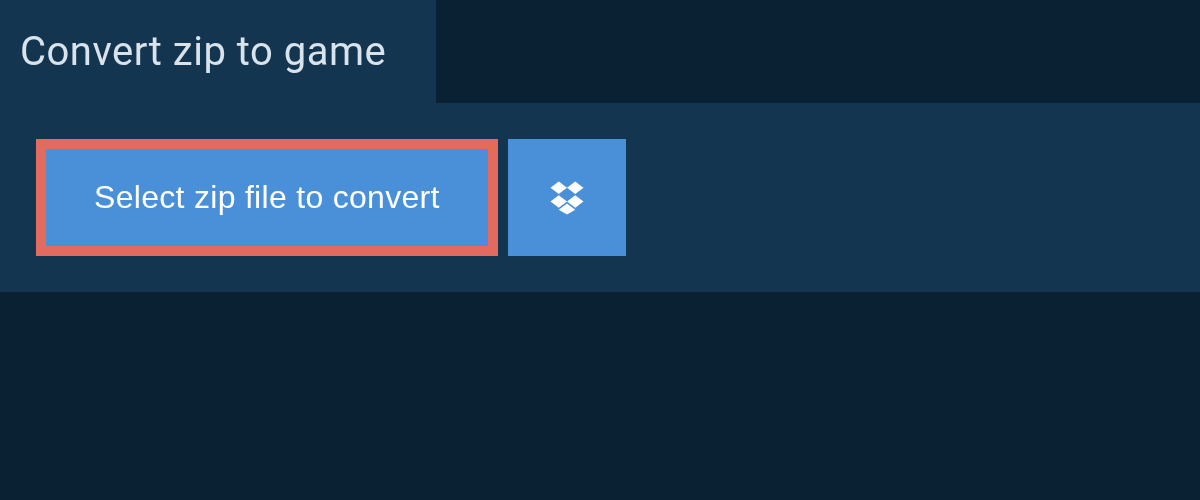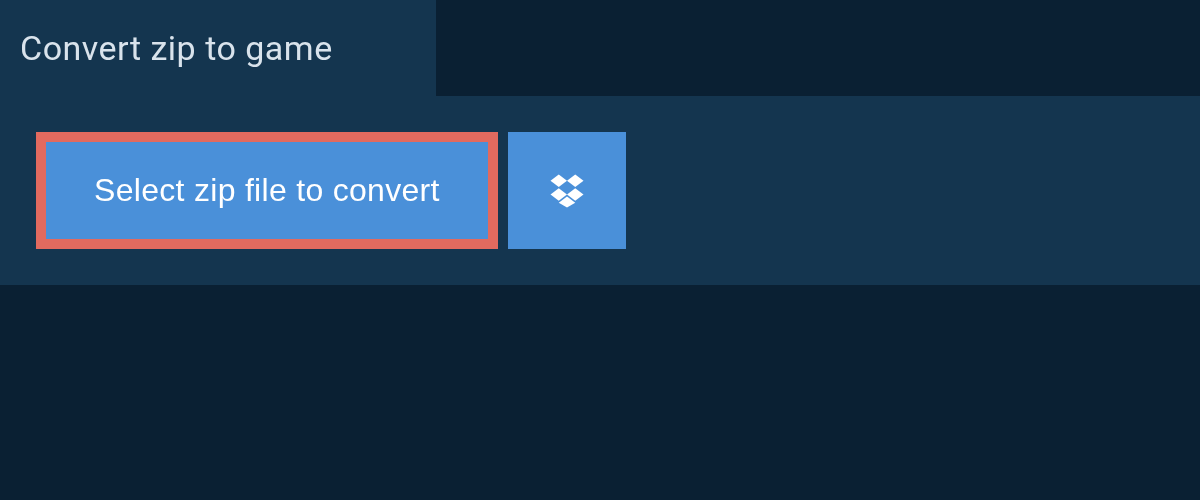--- a/index.html
+++ b/index.html
@@ -14,21 +14,21 @@
       font-family: -apple-system, BlinkMacSystemFont, "Segoe UI", Roboto, Helvetica, Arial, sans-serif;
       overflow: hidden;
     }
     .header-block {
       background: #14354f;
       width: 436px;
       padding: 28px 20px 28px 20px;
     }
     .header-title {
       color: #d9e3ec;
-      font-size: 34px;
+      font-size: 40px;
       font-weight: 400;
       letter-spacing: 0.5px;
     }
     .button-section {
       background: #14354f;
       padding: 36px 0 36px 36px;
       width: 100%;
     }
     .button-row {
       display: flex;

